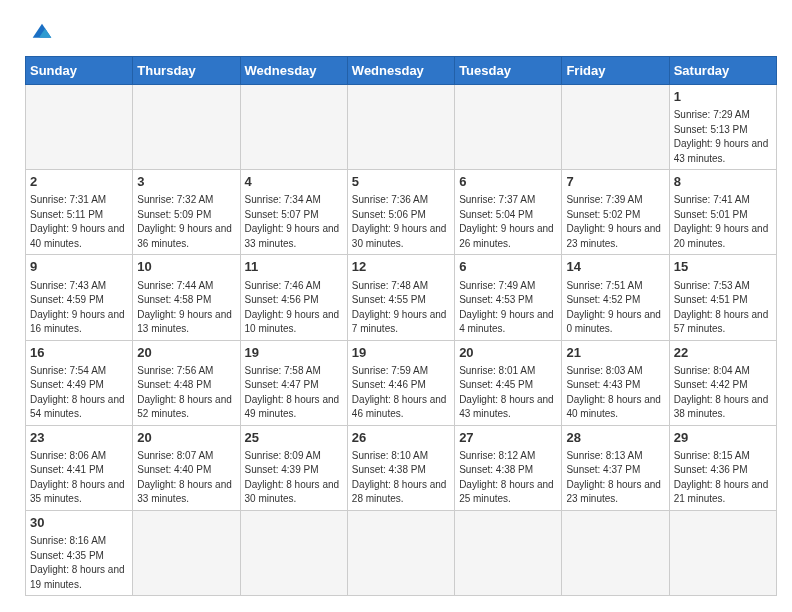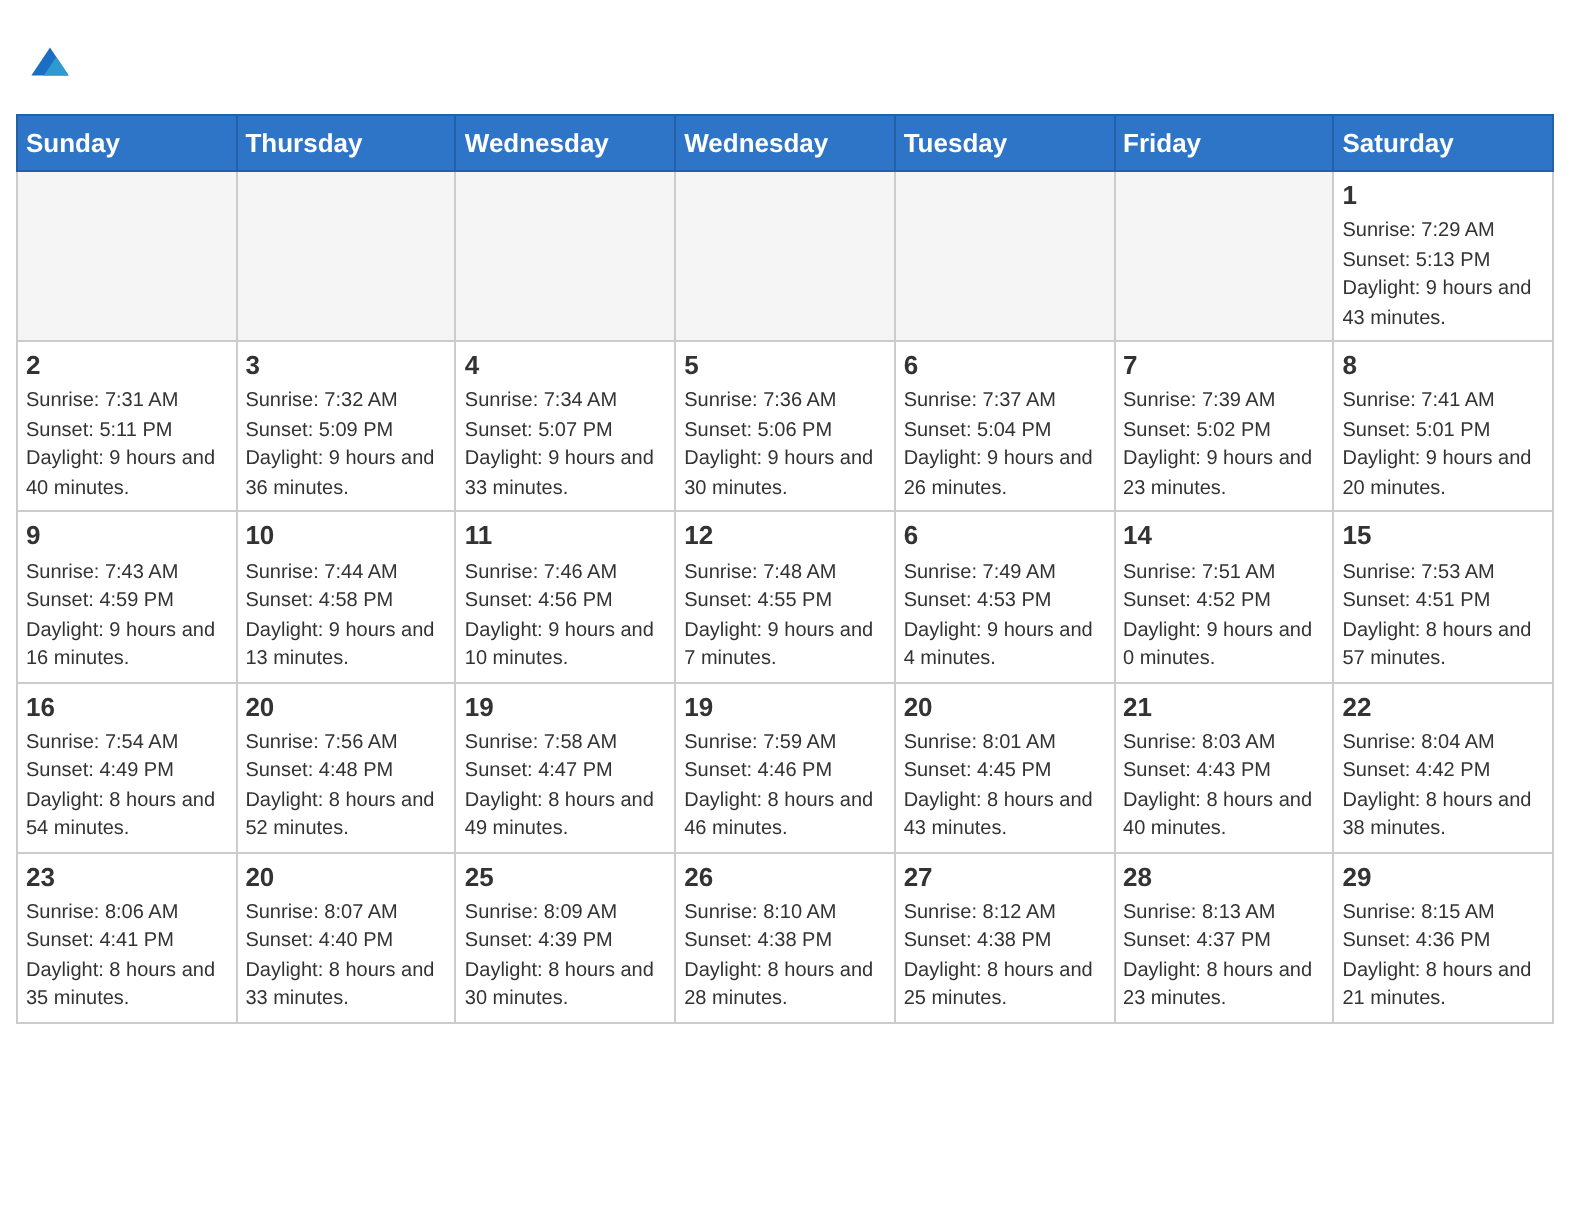--- a/index.html
+++ b/index.html
@@ -6,21 +6,21 @@
     body {
       font-family: Arial, sans-serif;
       background: #fff;
       width: 792px;
       min-height: 612px;
       overflow: hidden;
     }
     .page {
       width: 792px;
       background: #fff;
-      padding: 10px 15px 10px 8px;
+      padding: 10px 15px 10px 25px;
     }
     .header {
       display: flex;
       justify-content: space-between;
       align-items: flex-start;
       margin-bottom: 8px;
     }
     .logo {
       display: flex;
       align-items: center;
@@ -255,15 +255,27 @@
           </td>
           <td>
             <span class="day-number">28</span>
             <div class="day-info">Sunrise: 8:13 AM<br>Sunset: 4:37 PM<br>Daylight: 8 hours and 23 minutes.</div>
           </td>
           <td>
             <span class="day-number">29</span>
             <div class="day-info">Sunrise: 8:15 AM<br>Sunset: 4:36 PM<br>Daylight: 8 hours and 21 minutes.</div>
           </td>
         </tr>
+        <tr>
+          <td>
+            <span class="day-number">30</span>
+            <div class="day-info">Sunrise: 8:16 AM<br>Sunset: 4:35 PM<br>Daylight: 8 hours and 19 minutes.</div>
+          </td>
+          <td class="empty"></td>
+          <td class="empty"></td>
+          <td class="empty"></td>
+          <td class="empty"></td>
+          <td class="empty"></td>
+          <td class="empty"></td>
+        </tr>
       </tbody>
   </table>
 </div>
 
 </body></html>

